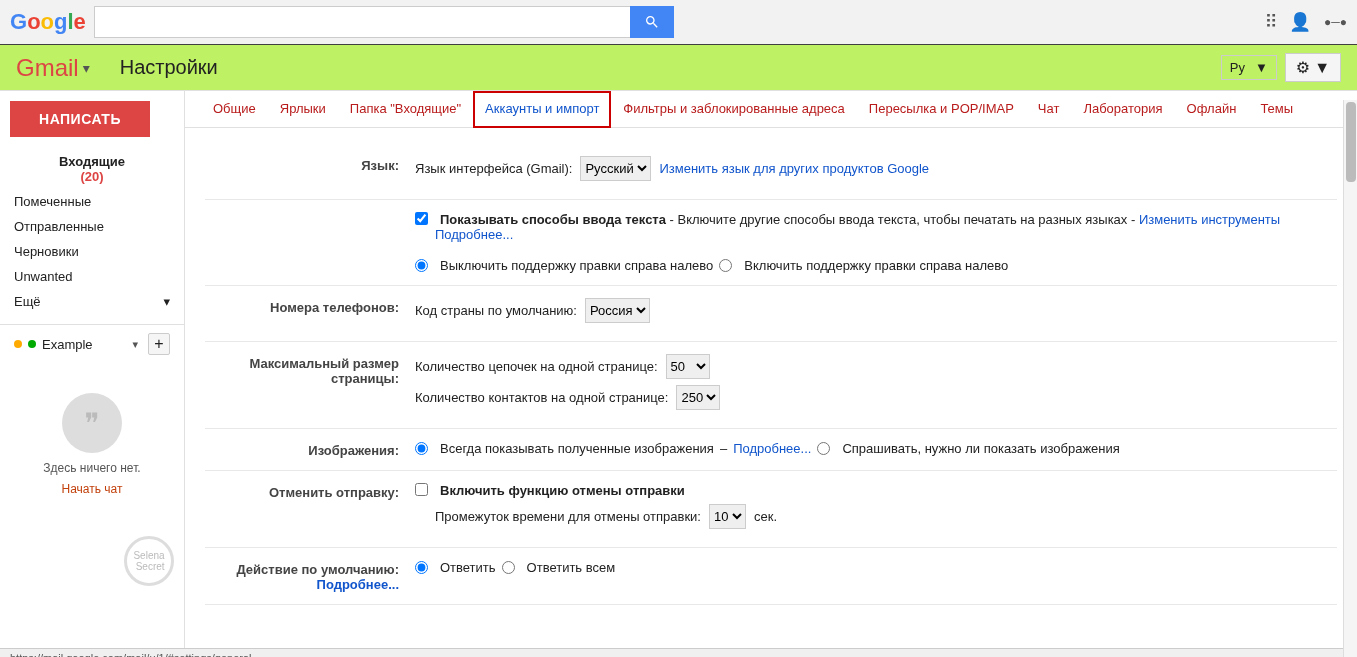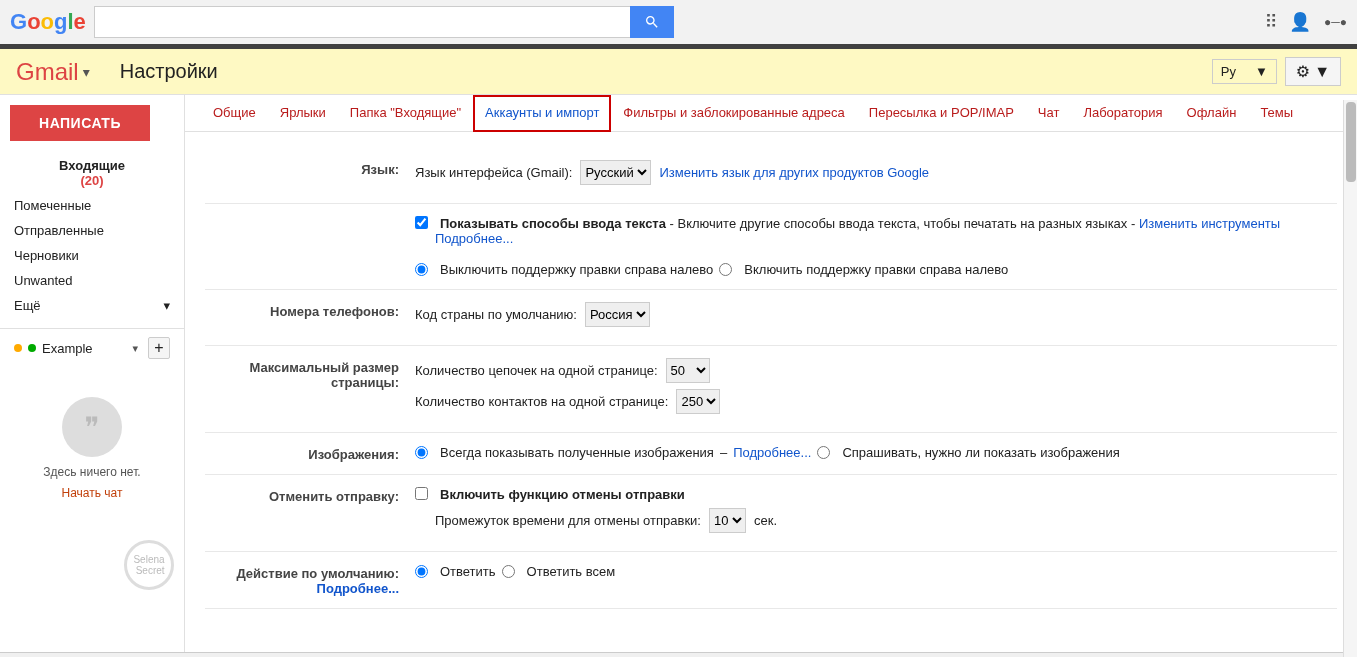--- a/index.html
+++ b/index.html
@@ -1,21 +1,21 @@
 <!DOCTYPE html>
 <html><head>
   <meta charset="utf-8">
   <style>
     * { box-sizing: border-box; margin: 0; padding: 0; }
     body { font-family: Arial, sans-serif; font-size: 13px; background: #fff; color: #222; }
 
     
     .browser-bar {
       display: flex; align-items: center; background: #f2f2f2;
-      padding: 6px 10px; border-bottom: 5px solid #404040; gap: 8px;
+      padding: 6px 10px; border-bottom: 1px solid #404040; gap: 8px;
     }
     .google-logo { font-size: 22px; font-weight: bold; cursor: pointer; }
     .google-logo span:nth-child(1) { color: #4285F4; }
     .google-logo span:nth-child(2) { color: #EA4335; }
     .google-logo span:nth-child(3) { color: #FBBC05; }
     .google-logo span:nth-child(4) { color: #4285F4; }
     .google-logo span:nth-child(5) { color: #34A853; }
     .google-logo span:nth-child(6) { color: #EA4335; }
     .search-bar {
       flex: 1; display: flex; align-items: center; max-width: 580px;
@@ -28,30 +28,30 @@
       background: #4285F4; border: none; padding: 0 14px; height: 32px;
       cursor: pointer; display: flex; align-items: center; justify-content: center;
     }
     .search-btn svg { width: 16px; height: 16px; fill: white; }
     .browser-icons { margin-left: auto; display: flex; align-items: center; gap: 12px; }
     .browser-icon { font-size: 18px; cursor: pointer; color: #555; }
 
     
     .gmail-header {
       display: flex; align-items: center; padding: 8px 16px;
-      border-bottom: 1px solid #e0e0e0; background: #fef9c3;
+      border-bottom: 1px solid #e0e0e0; background: #bef264;
     }
     .gmail-logo {
       font-size: 22px; color: #D44; font-weight: 300; margin-right: 20px;
       display: flex; align-items: center; gap: 4px; cursor: pointer;
     }
     .settings-title { font-size: 20px; color: #222; font-weight: normal; flex: 1; margin-left: 10px; }
     .header-right { margin-left: auto; display: flex; align-items: center; gap: 8px; }
     .lang-selector {
-      display: flex; align-items: center; gap: 19px;
+      display: flex; align-items: center; gap: 10px;
       border: 1px solid #ccc; padding: 4px 8px; font-size: 13px; cursor: pointer;
     }
     .gear-btn {
       border: 1px solid #ccc; background: #f5f5f5; padding: 4px 10px;
       cursor: pointer; font-size: 16px; display: flex; align-items: center; gap: 4px;
     }
 
     
     .main-layout { display: flex; height: calc(657px - 100px); }
 

